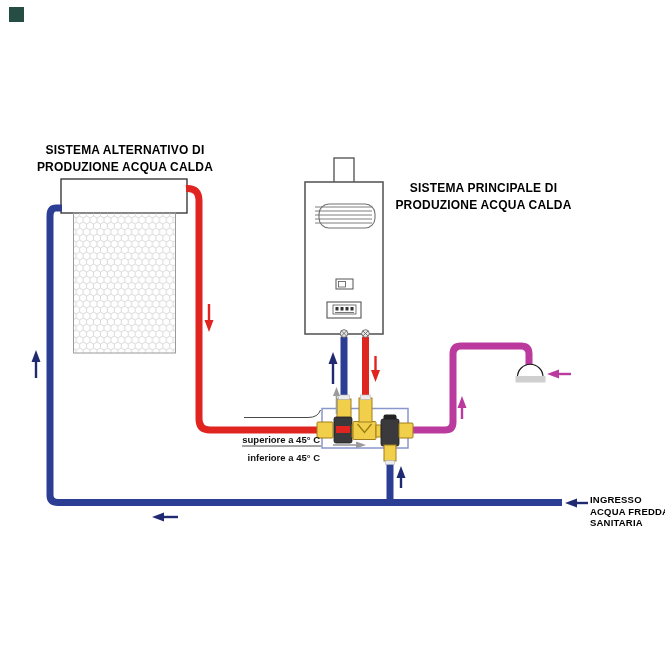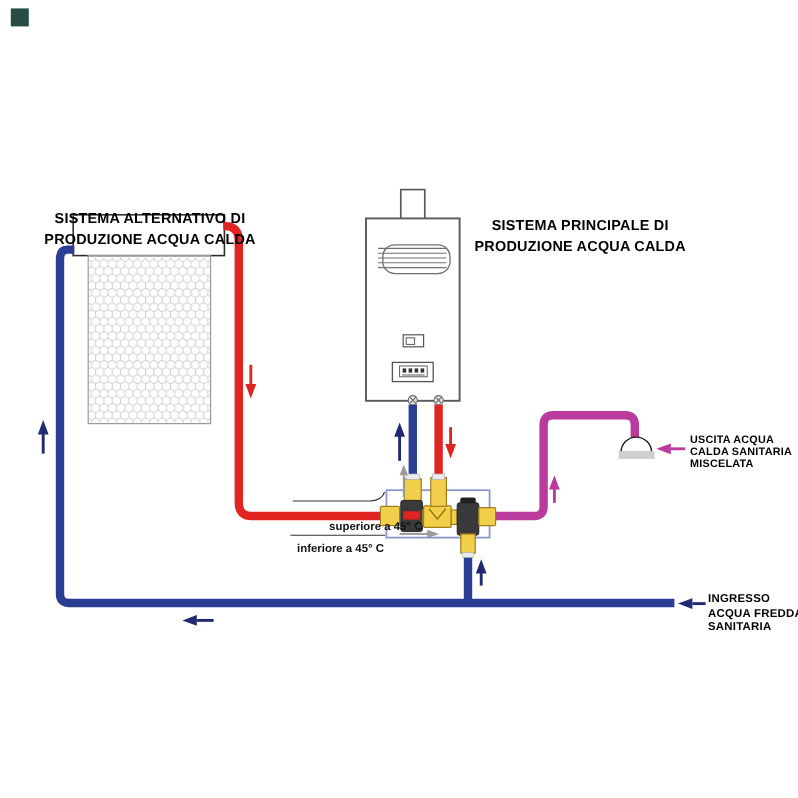--- a/index.html
+++ b/index.html
@@ -168,38 +168,33 @@
       <polygon class="arrow-head-mixed" points="547,374 559,369.5 559,378.5"></polygon>
     </g>
   </g>
 
   <g>
     <path d="M 517.5 377 A 12.75 12.75 0 0 1 543 377 Z" fill="#fff" stroke="#1a1a1a" stroke-width="1.2"></path>
     <rect x="515.5" y="376" width="30" height="6.5" fill="#cfcfcf"></rect>
   </g>
 </svg>
 
-<div class="lbl title" style="left:20px;top:142px;width:210px;margin-top:32px;">
+<div class="lbl title" style="left:20px;top:142px;width:210px;">
   <div>SISTEMA ALTERNATIVO DI</div>
   <div>PRODUZIONE ACQUA CALDA</div>
 </div>
 
 <div class="lbl title" style="left:386px;top:180px;width:195px;">
   <div>SISTEMA PRINCIPALE DI</div>
   <div>PRODUZIONE ACQUA CALDA</div>
 </div>
 
 <div class="lbl small-valve-label" style="left:235px;top:405px;width:85px;margin-top:47px;">inferiore a 45° C</div>
-<div class="lbl small-valve-label" style="left:235px;top:434px;width:85px;margin-left:32px;">superiore a 45° C</div>
-
-<div class="lbl side-label" style="left:575px;top:361px;">
-  <div>USCITA ACQUA</div>
-  <div>CALDA SANITARIA</div>
-  <div>MISCELATA</div>
-</div>
+<div class="lbl small-valve-label" style="left:235px;top:434px;width:85px;">superiore a 45° C</div>
+
 
 <div class="lbl inlet-label" style="left:590px;top:494px;">
   <div>INGRESSO</div>
   <div>ACQUA FREDDA</div>
   <div>SANITARIA</div>
 </div>
 
 </div>
 
 </body></html>

